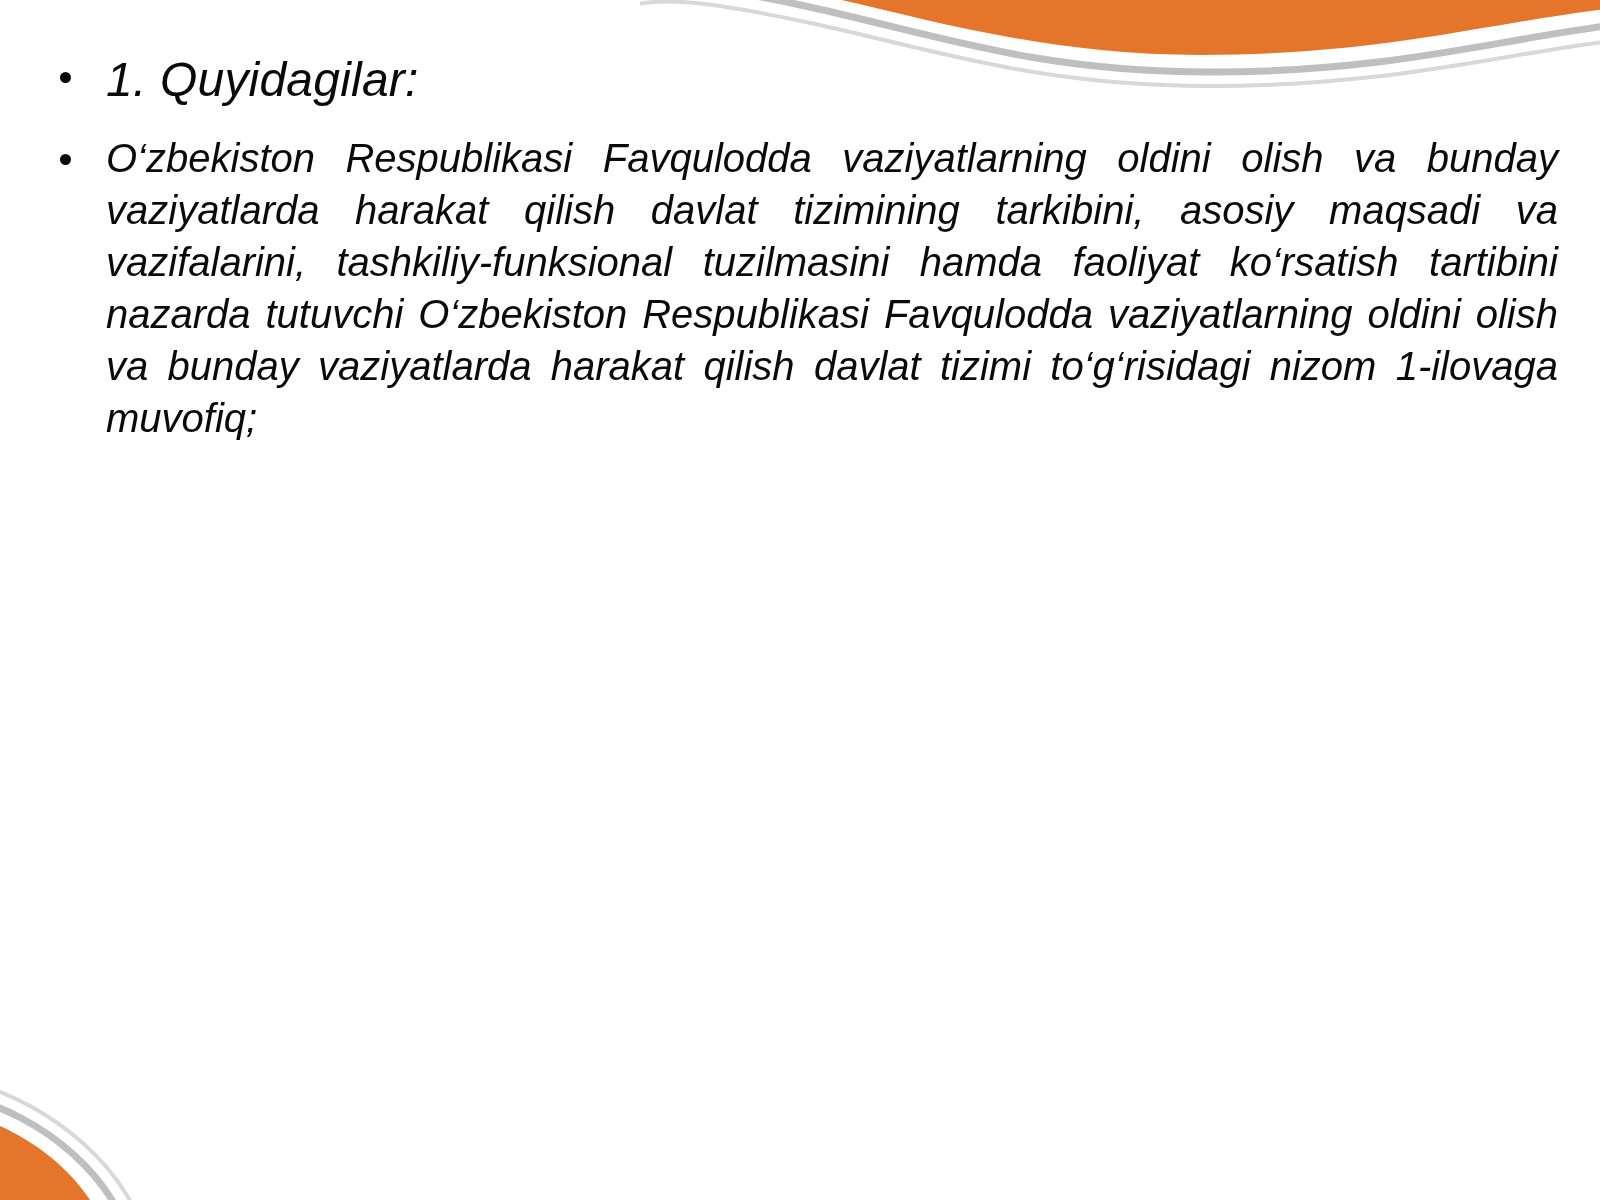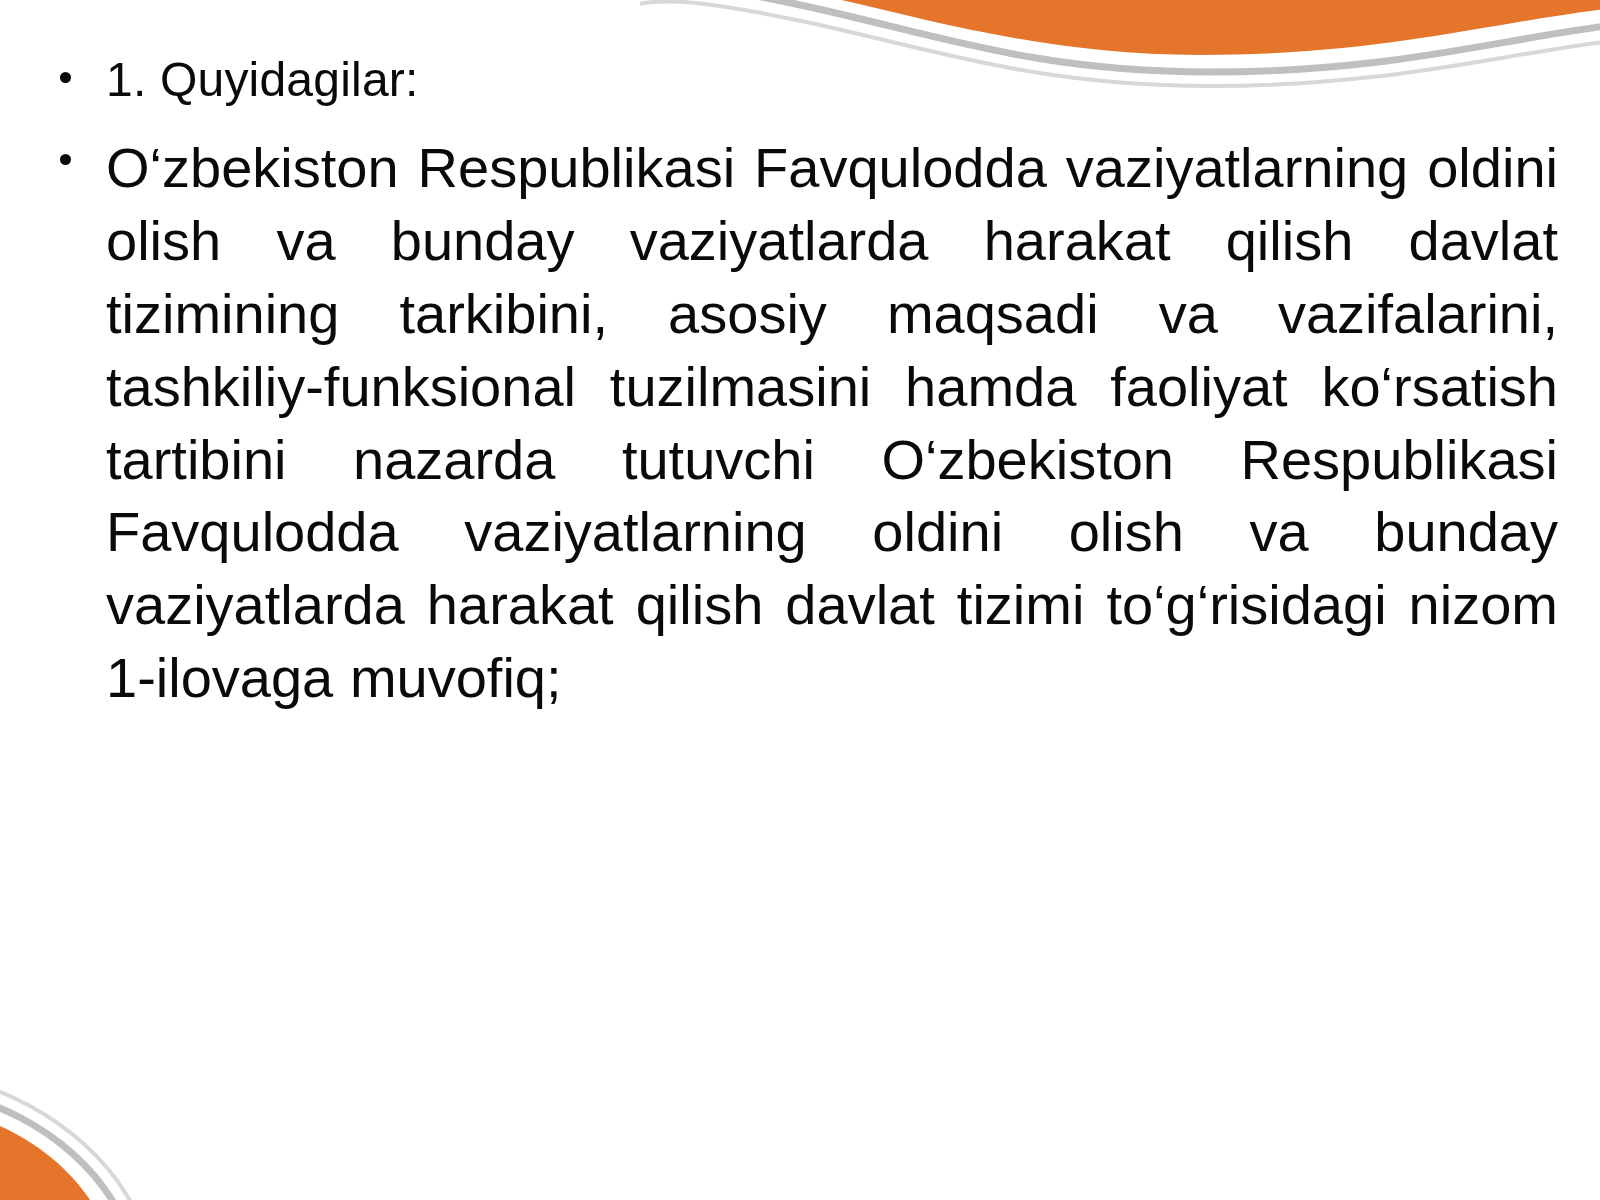--- a/index.html
+++ b/index.html
@@ -13,20 +13,21 @@
     font-family: "Liberation Sans", sans-serif;
     overflow: hidden;
     position: relative;
   }
 
   .slide {
     position: absolute;
     inset: 0;
     background: #ffffff;
     overflow: hidden;
+    font-style: italic;
   }
 
   
   .deco-top {
     position: absolute;
     top: -120px;
     left: 640px;
     width: 1100px;
     height: 210px;
     pointer-events: none;
@@ -84,21 +85,21 @@
   }
 
   li.para-item {
     margin-top: 22px;
   }
 
   li.para-item .text {
     display: block;
     text-align: justify;
     text-align-last: left;
-    font-size: 56px;
+    font-size: 40px;
     line-height: 1.30;
     word-spacing: 0.02em;
     hyphens: none;
   }
 </style>
 </head>
 <body>
 
 <div class="slide">
 

